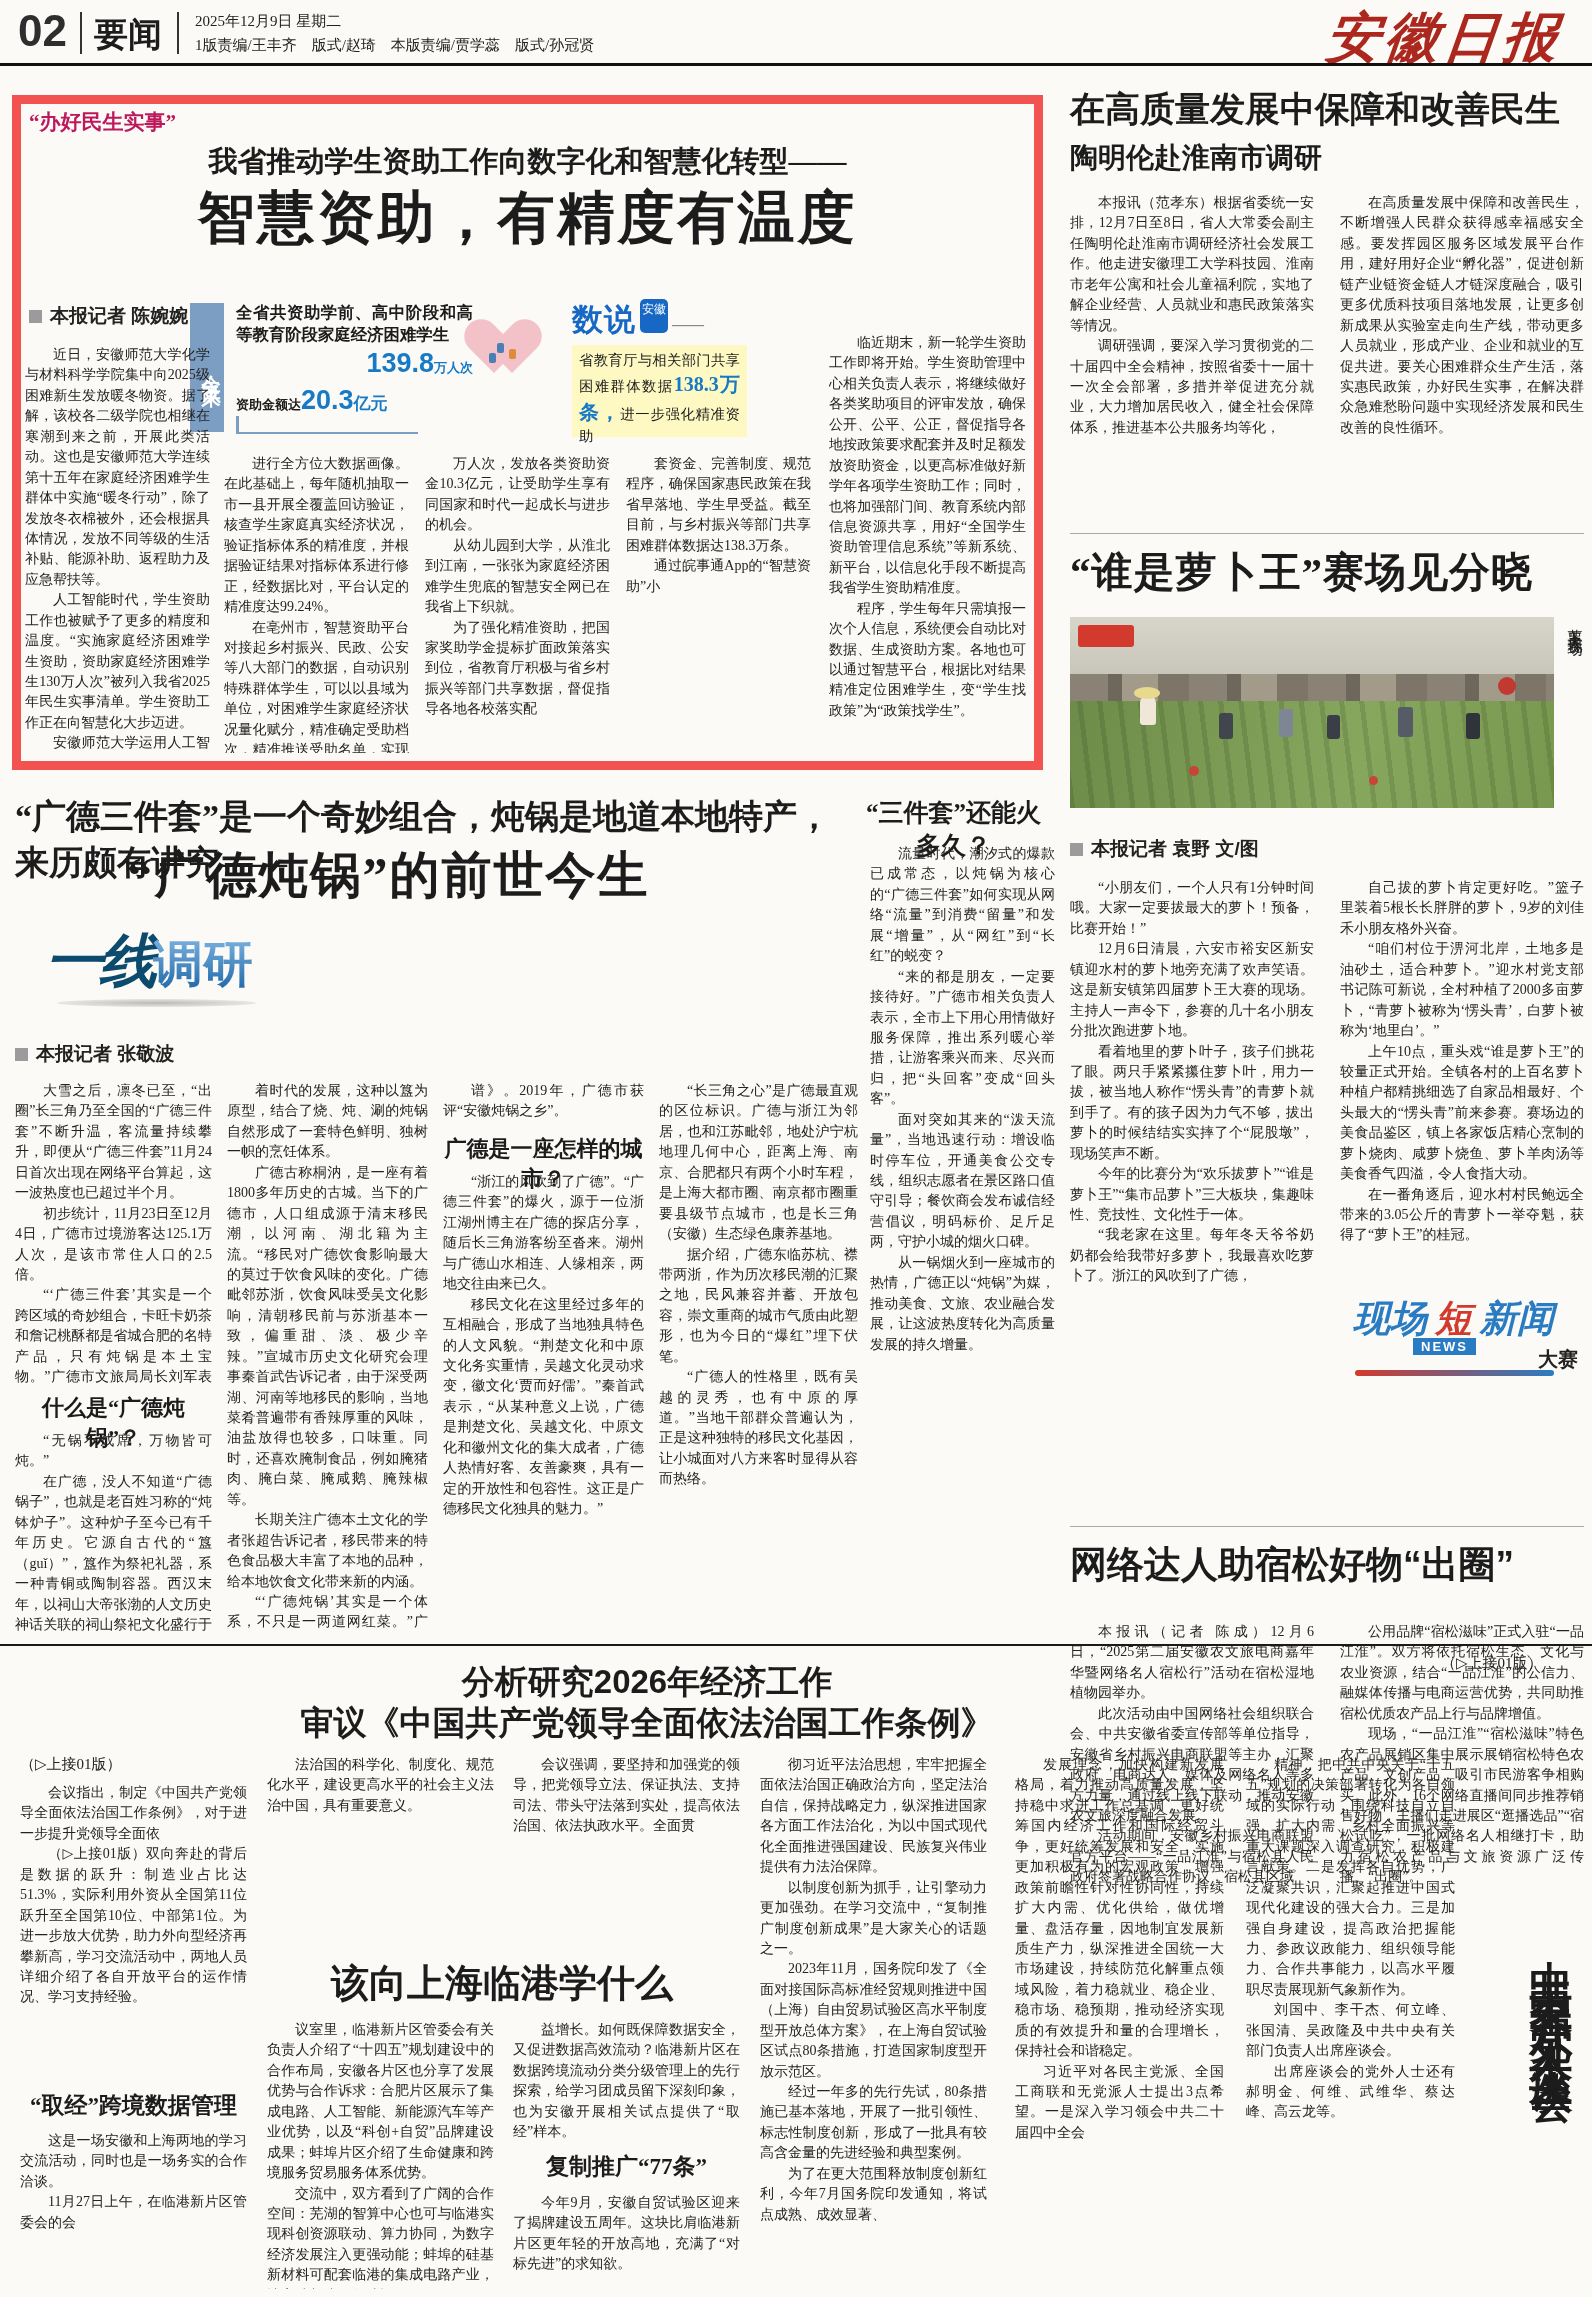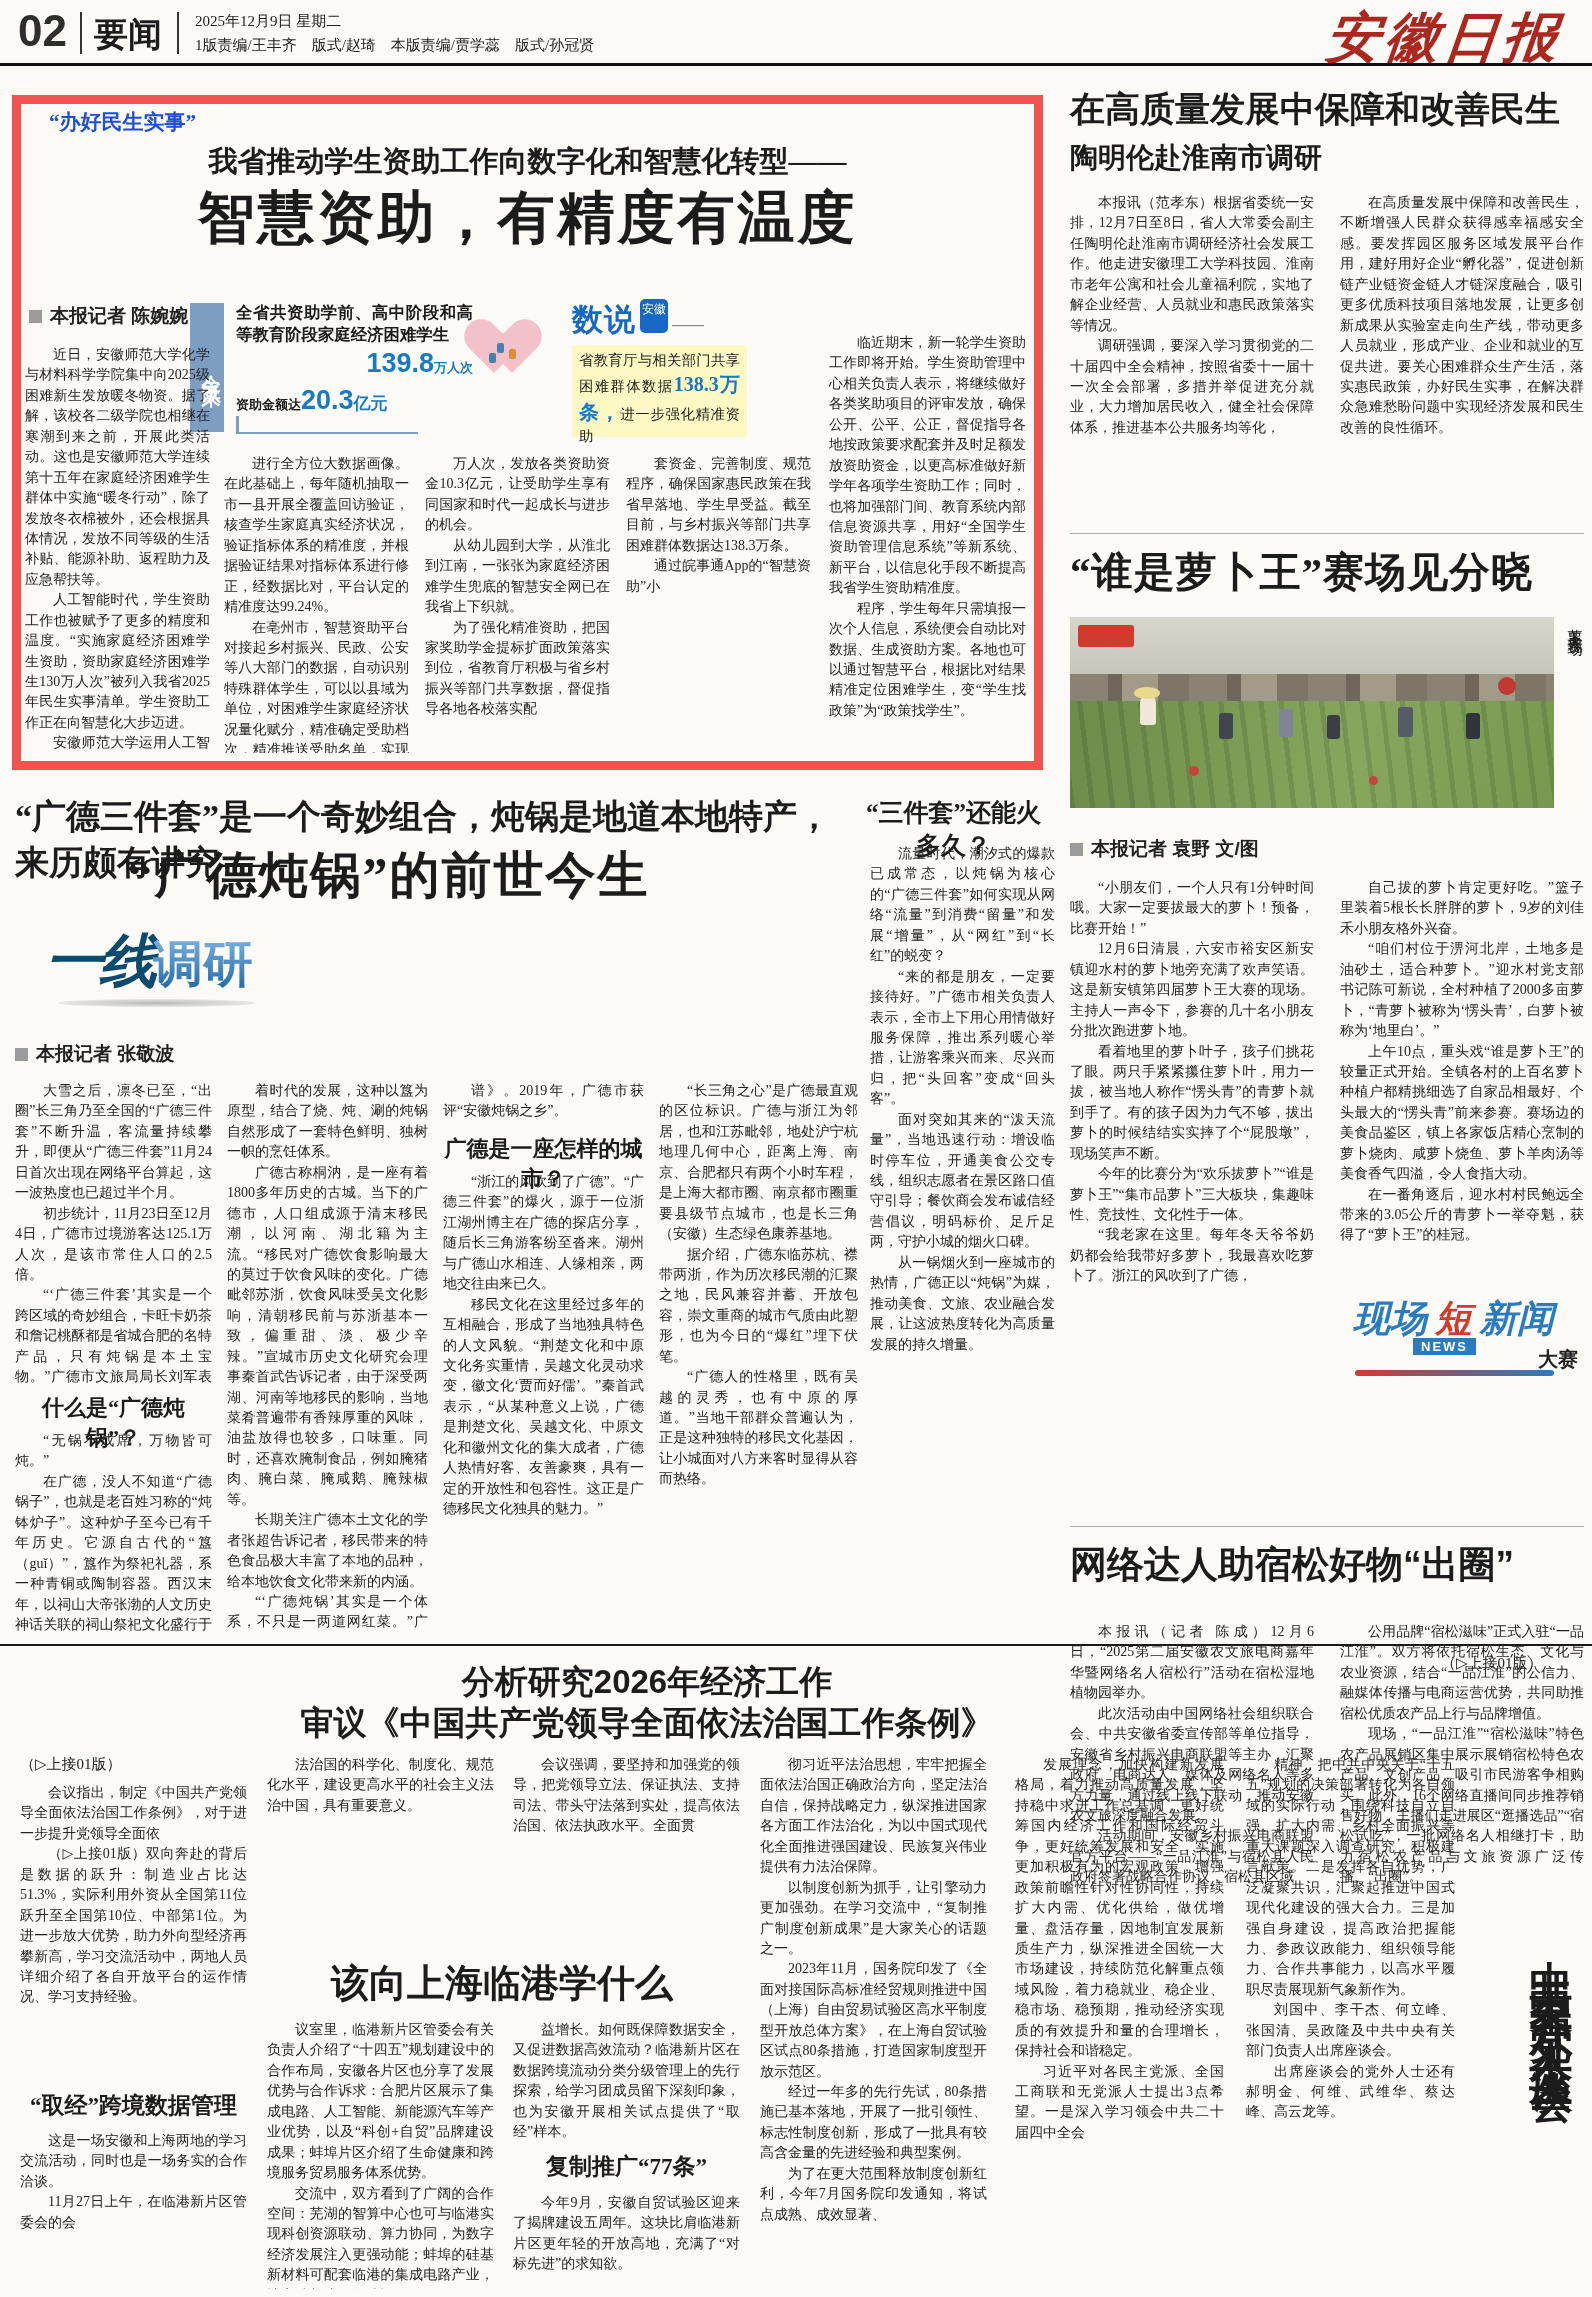--- a/index.html
+++ b/index.html
@@ -18,21 +18,21 @@
   #page-num{left:18px;top:6px;font-size:44px;font-weight:bold;color:#2e2e2e;font-family:"Liberation Sans",sans-serif;}
   .hdr-div{top:12px;width:2px;height:42px;background:#333;}
   #section-name{left:94px;top:12px;font-size:34px;font-weight:bold;}
   #date-line{left:195px;top:12px;font-size:15px;color:#222;}
   #editors-line{left:195px;top:36px;font-size:15px;color:#222;}
   #masthead{right:30px;top:2px;font-size:54px;font-weight:bold;font-style:italic;color:#ac271d;
             letter-spacing:5px;transform:skewX(-6deg);}
   
   #lead-box{left:12px;top:95px;width:1031px;height:675px;border:9px solid #f25250;box-sizing:border-box;}
   #lead-box .inner{position:absolute;left:0;top:0;right:0;bottom:0;}
-  #lead-tag{left:8px;top:4px;font-size:21px;font-weight:bold;color:#1d4ed8;margin-left:20px;}
+  #lead-tag{left:8px;top:4px;font-size:21px;font-weight:bold;color:#be185d;}
   #lead-kicker{left:0;right:0;top:38px;font-size:29px;font-weight:600;}
   #lead-headline{left:0;right:0;top:76px;font-size:57px;font-weight:bold;letter-spacing:3px;}
   #lead-byline{left:8px;top:199px;}
   
   #infographic{left:169px;top:195px;width:559px;height:141px;}
   #info-tab{left:0;top:4px;width:34px;height:129px;background:#7d9ec3;color:#fff;
             writing-mode:vertical-rl;text-align:center;font-size:19px;font-weight:bold;letter-spacing:4px;
             font-family:"Liberation Sans",sans-serif;}
   #info-stats{left:46px;top:2px;width:237px;font-size:16.4px;font-weight:bold;line-height:1.35;text-align:justify;}
   .big-blue{color:#177ac6;font-weight:bold;}

